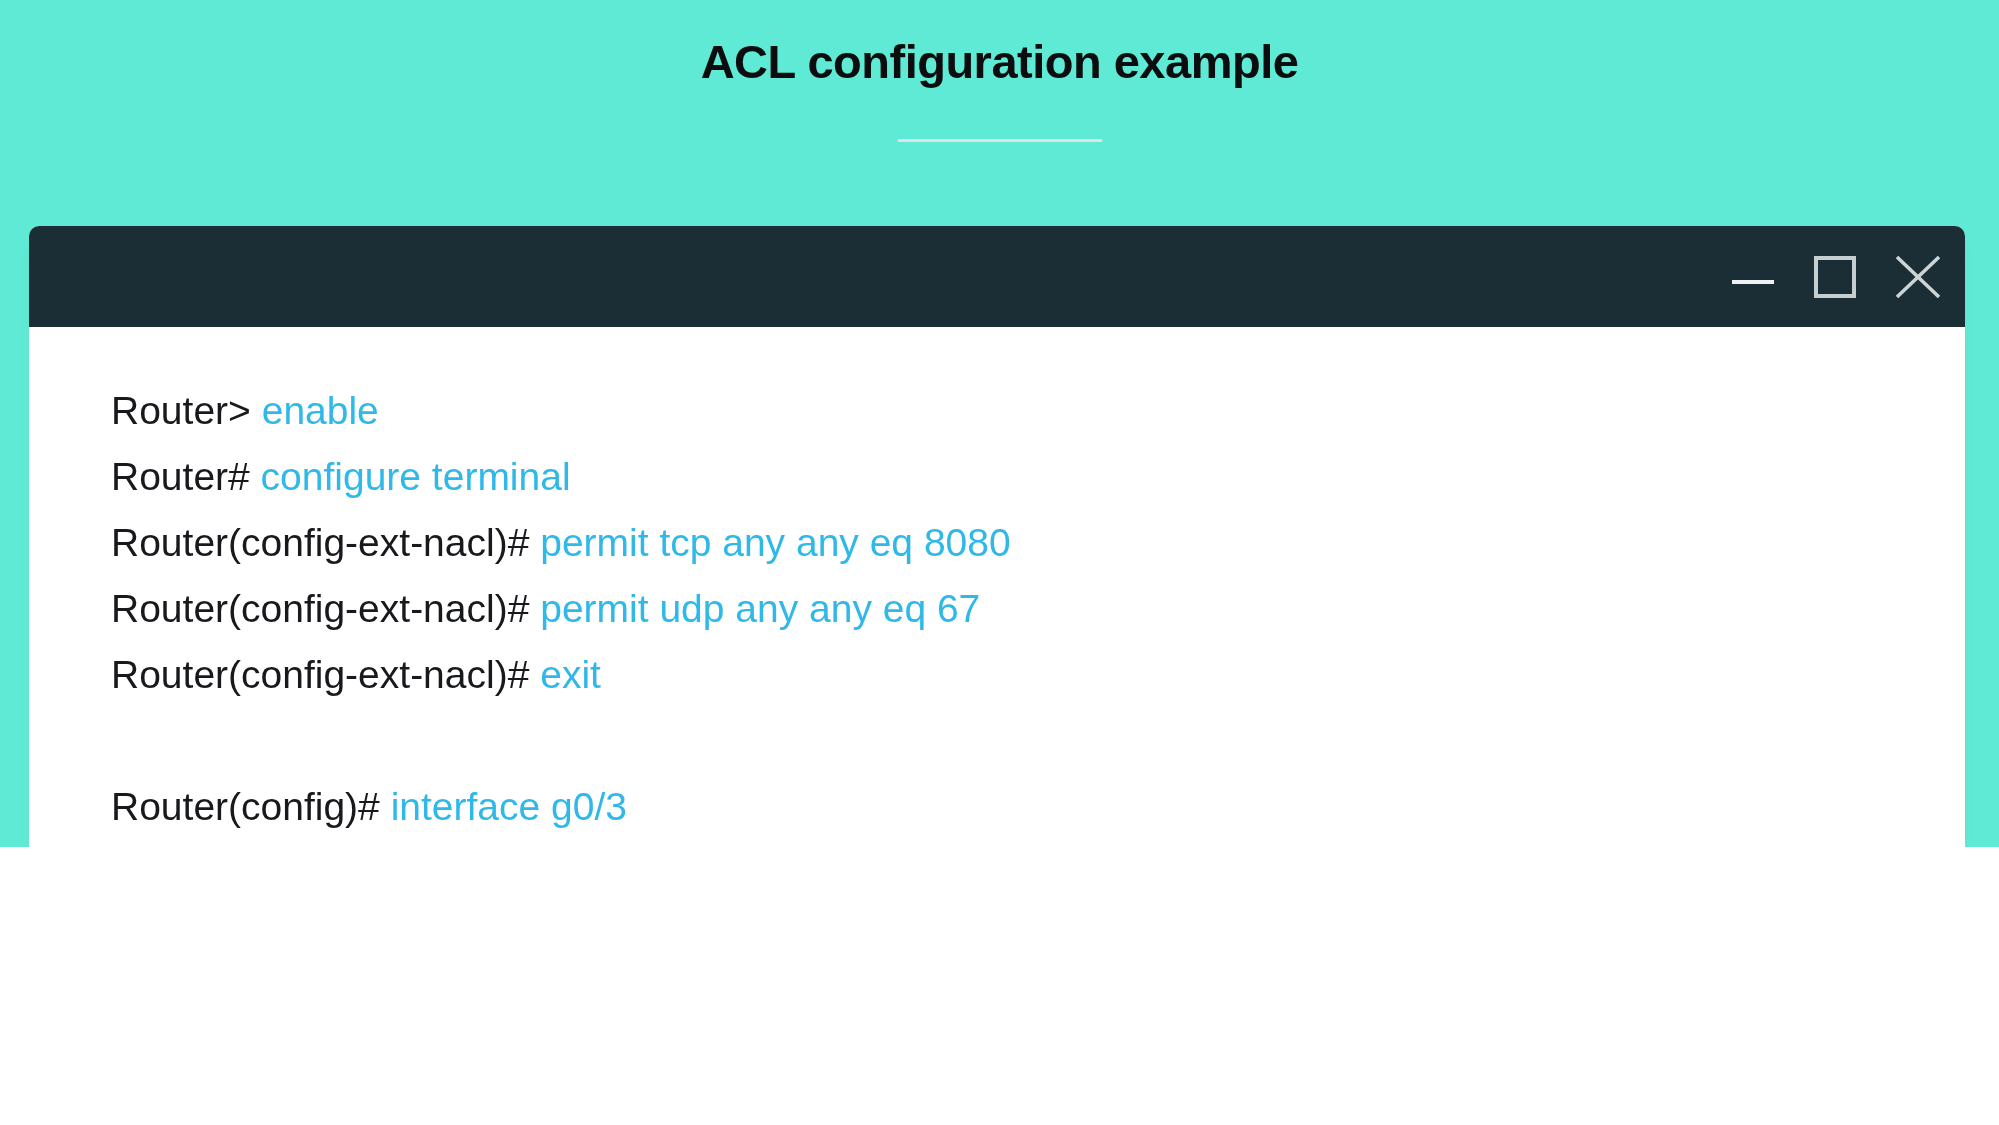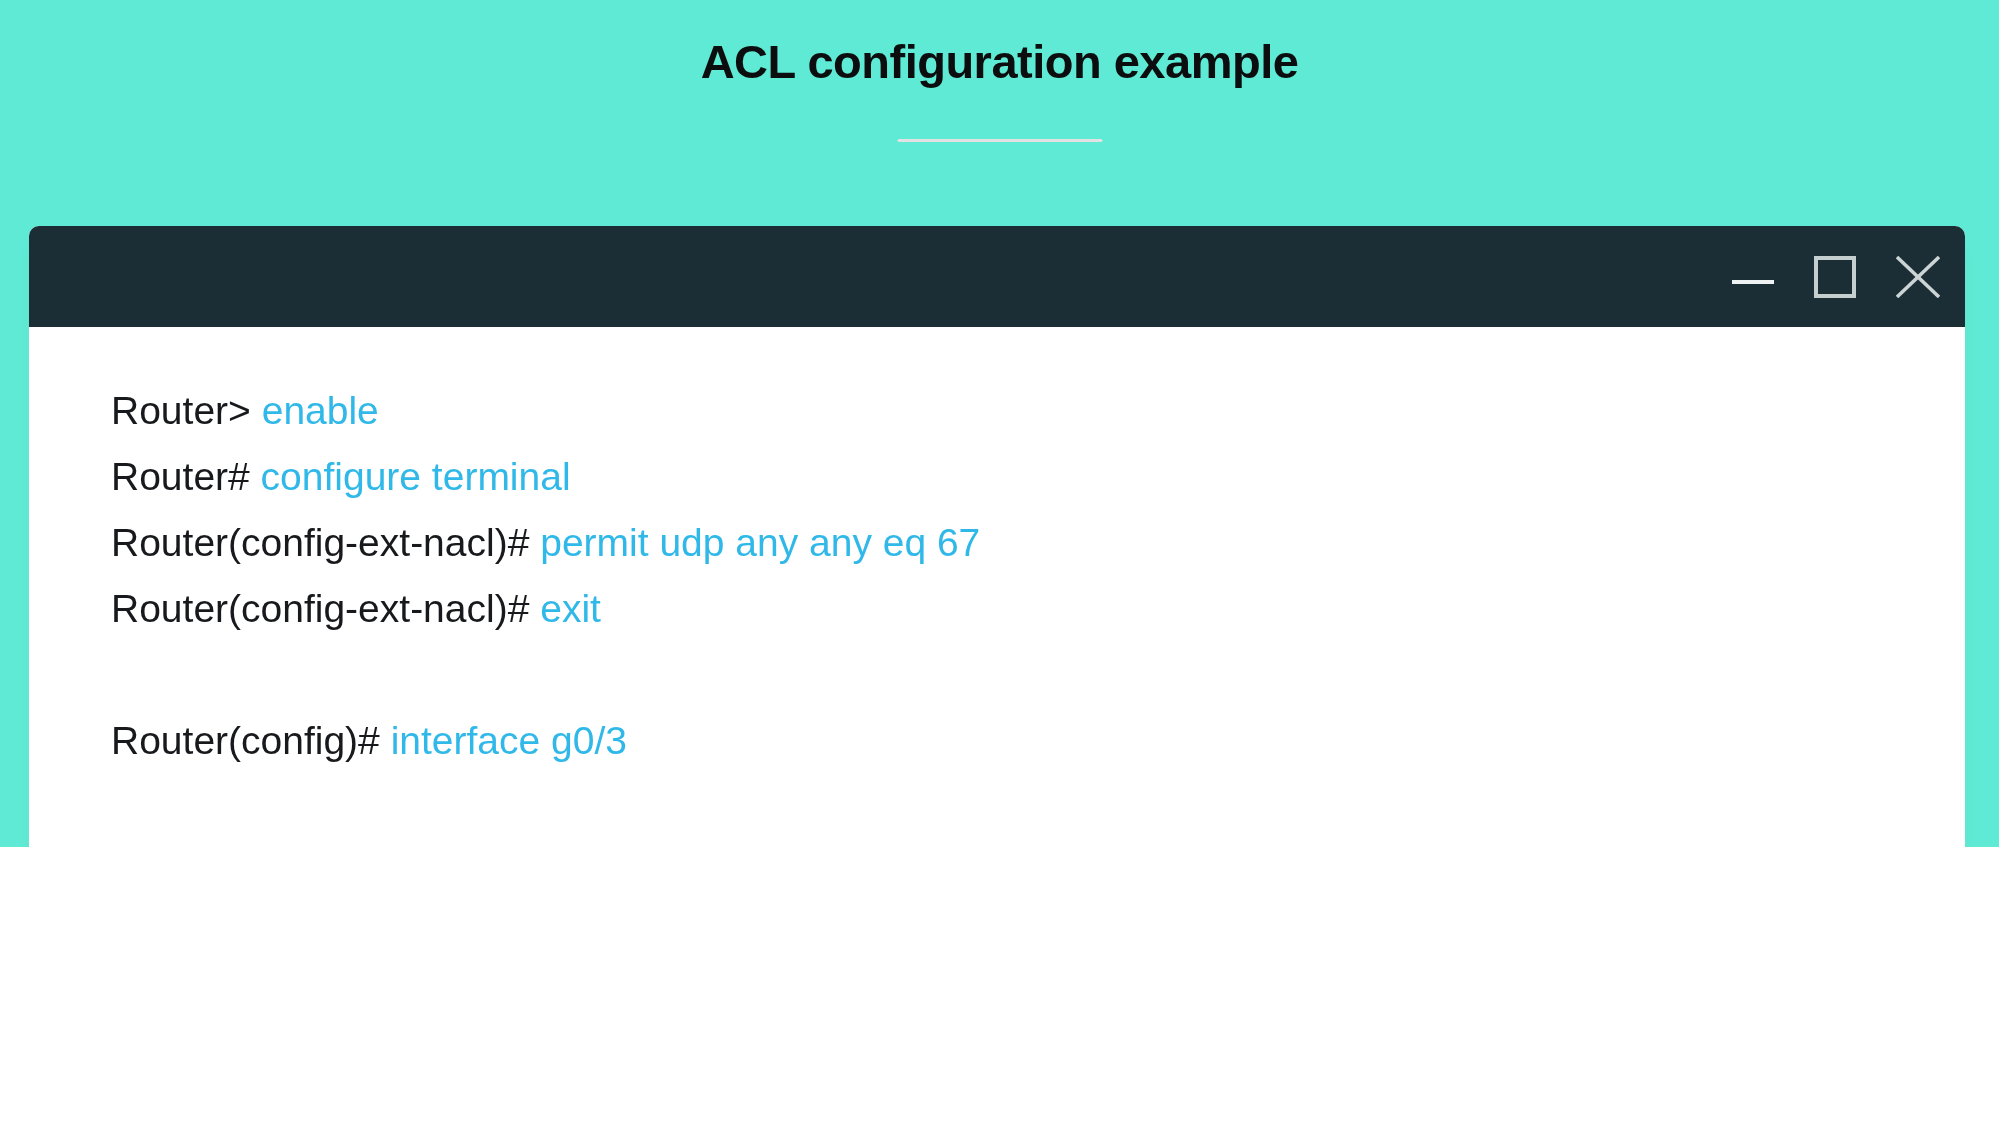--- a/index.html
+++ b/index.html
@@ -113,20 +113,21 @@
             <line x1="43" y1="1" x2="1" y2="41" stroke="#ccd4d5" stroke-width="3.5"></line>
           </svg>
         </button>
 
       </div>
     </div>
 
     <div class="terminal-body">
         <div class="t-line"><span class="prompt">Router&gt;</span> <span class="cmd">enable</span></div>
         <div class="t-line"><span class="prompt">Router#</span> <span class="cmd">configure terminal</span></div>
+        <div class="t-line"><span class="prompt">Router(config-ext-nacl)#</span> <span class="cmd">permit tcp any any eq 8080</span></div>
         <div class="t-line"><span class="prompt">Router(config-ext-nacl)#</span> <span class="cmd">permit udp any any eq 67</span></div>
         <div class="t-line"><span class="prompt">Router(config-ext-nacl)#</span> <span class="cmd">exit</span></div>
         <div class="t-line"></div>
         <div class="t-line"><span class="prompt">Router(config)#</span> <span class="cmd">interface g0/3</span></div>
       </div>
 
   </div>
 
   <div class="page-bottom-rule"></div>
 

